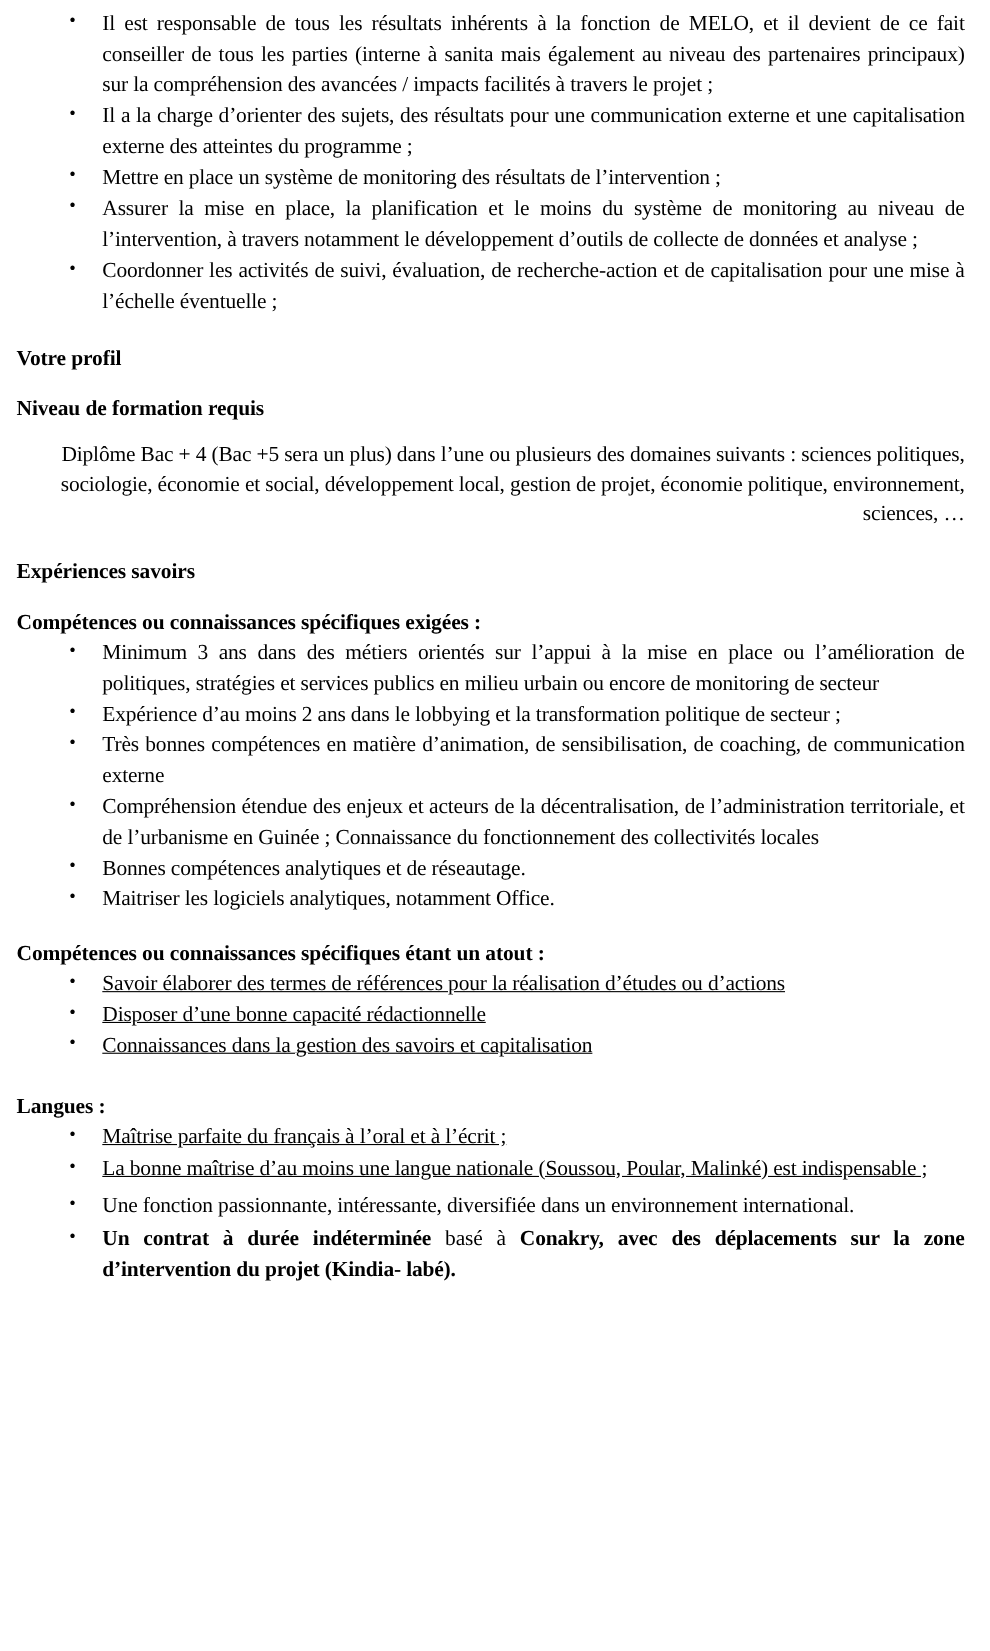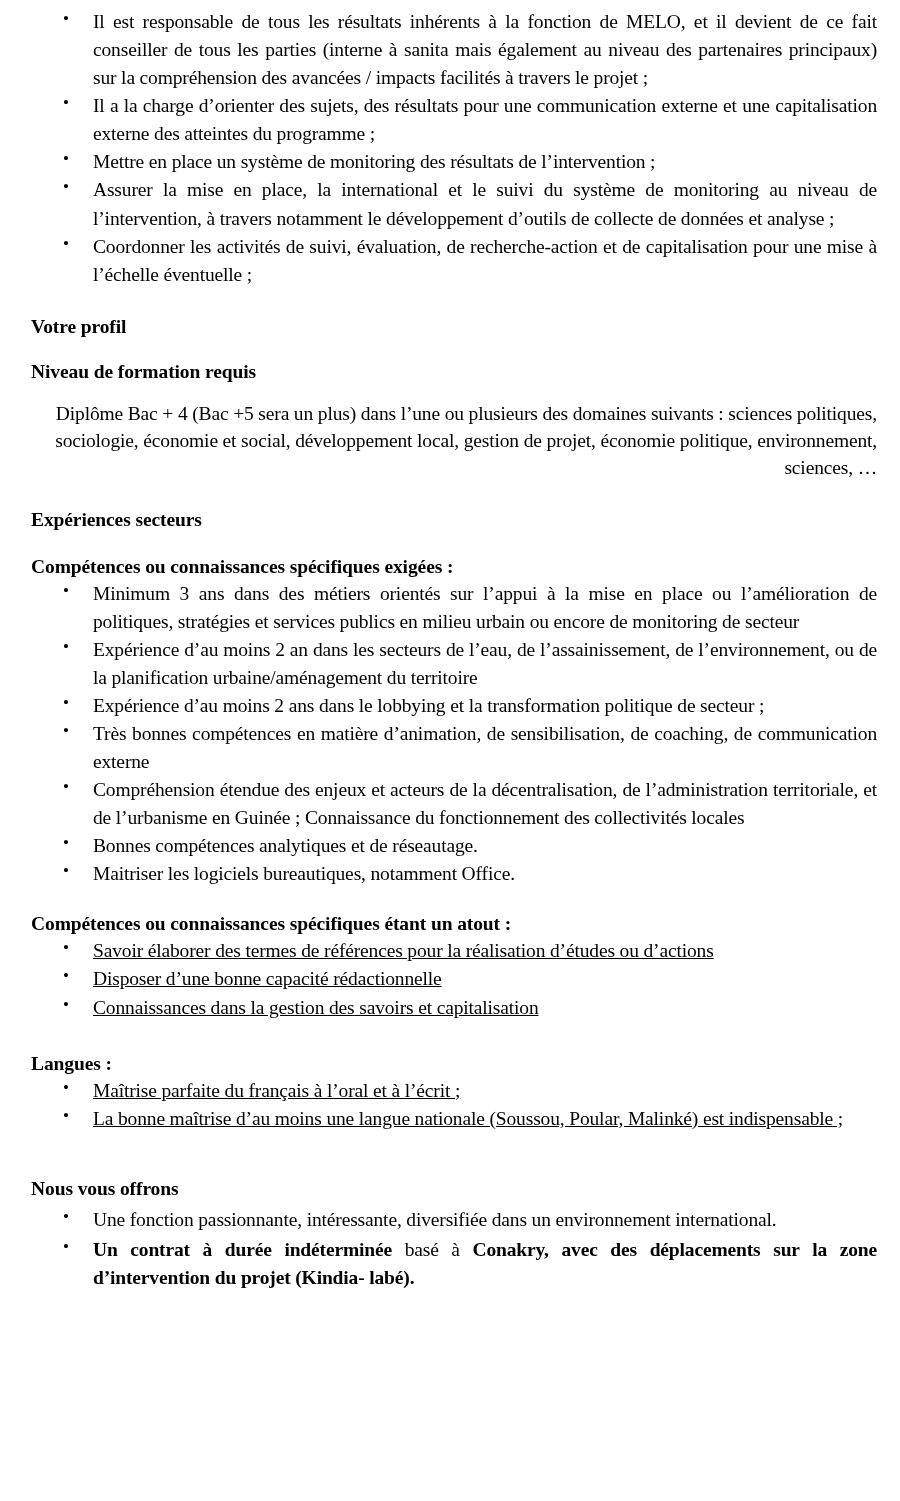--- a/index.html
+++ b/index.html
@@ -22,21 +22,21 @@
     box-sizing: border-box;
     padding: 8px 16px 16px 15px;
   }
 
   
   .heading {
     font-weight: bold;
     font-size: 19.5px;
     line-height: 1.18;
     letter-spacing: -0.1px;
-    margin: 16px;
+    margin: 0;
   }
   .h-section {            
     margin-top: 26px;
     margin-bottom: 0;
   }
   .h-sub {                
     margin-top: 22px;
   }
   .h-tight {              
     margin-top: 24px;
@@ -98,59 +98,57 @@
 </style>
 </head>
 <body>
 
 <div class="page">
 
   <ul class="bullets justify">
     <li>Il est responsable de tous les résultats inhérents à la fonction de MELO, et il devient de ce fait conseiller de tous les parties (interne à sanita mais également au niveau des partenaires principaux) sur la compréhension des avancées / impacts facilités à travers le projet ;</li>
     <li>Il a la charge d’orienter des sujets, des résultats pour une communication externe et une capitalisation externe des atteintes du programme ;</li>
     <li>Mettre en place un système de monitoring des résultats de l’intervention ;</li>
-    <li>Assurer la mise en place, la international et le suivi du système de monitoring au niveau de l’intervention, à travers notamment le développement d’outils de collecte de données et analyse ;</li>
+    <li>Assurer la mise en place, la planification et le moins du système de monitoring au niveau de l’intervention, à travers notamment le développement d’outils de collecte de données et analyse ;</li>
     <li>Coordonner les activités de suivi, évaluation, de recherche-action et de capitalisation pour une mise à l’échelle éventuelle ;</li>
   </ul>
 
   <h2 class="heading h-section">Votre profil</h2>
 
   <h3 class="heading h-sub">Niveau de formation requis</h3>
 
   <p class="para-indent">Diplôme Bac + 4 (Bac +5 sera un plus) dans l’une ou plusieurs des domaines suivants : sciences politiques, sociologie, économie et social, développement local, gestion de projet, économie politique, environnement, sciences, …</p>
 
-  <h2 class="heading h-section">Expériences secteurs</h2>
+  <h2 class="heading h-section">Expériences savoirs</h2>
 
   <h3 class="heading h-tight">Compétences ou connaissances spécifiques exigées :</h3>
 
   <ul class="bullets justify">
     <li>Minimum 3 ans dans des métiers orientés sur l’appui à la mise en place ou l’amélioration de politiques, stratégies et services publics en milieu urbain ou encore de monitoring de secteur</li>
-    <li>Expérience d’au moins 2 an dans les secteurs de l’eau, de l’assainissement, de l’environnement, ou de la planification urbaine/aménagement du territoire</li>
     <li>Expérience d’au moins 2 ans dans le lobbying et la transformation politique de secteur ;</li>
     <li>Très bonnes compétences en matière d’animation, de sensibilisation, de coaching, de communication externe</li>
     <li>Compréhension étendue des enjeux et acteurs de la décentralisation, de l’administration territoriale, et de l’urbanisme en Guinée ; Connaissance du fonctionnement des collectivités locales</li>
     <li>Bonnes compétences analytiques et de réseautage.</li>
-    <li>Maitriser les logiciels bureautiques, notamment Office.</li>
+    <li>Maitriser les logiciels analytiques, notamment Office.</li>
   </ul>
 
   <h3 class="heading h-tight">Compétences ou connaissances spécifiques étant un atout :</h3>
 
   <ul class="bullets plain">
     <li>Savoir élaborer des termes de références pour la réalisation d’études ou d’actions</li>
     <li>Disposer d’une bonne capacité rédactionnelle</li>
     <li>Connaissances dans la gestion des savoirs et capitalisation</li>
   </ul>
 
   <h3 class="heading h-langues">Langues :</h3>
 
   <ul class="bullets plain">
     <li>Maîtrise parfaite du français à l’oral et à l’écrit ;</li>
     <li>La bonne maîtrise d’au moins une langue nationale (Soussou, Poular, Malinké) est indispensable ;</li>
   </ul>
 
-  <h2 class="heading h-section" style="margin-top:44px">Nous vous offrons</h2>
 
   <ul class="bullets justify offers gap-top">
     <li><span class="reg">Une fonction passionnante, intéressante, diversifiée dans un environnement international.</span></li>
     <li><span style="font-weight: bold;">Un contrat à durée indéterminée </span><span class="reg">basé à </span><span style="font-weight: bold;">Conakry, avec des déplacements sur la zone d’intervention du projet (Kindia- labé).</span></li>
   </ul>
 
 </div>
 
 </body></html>

